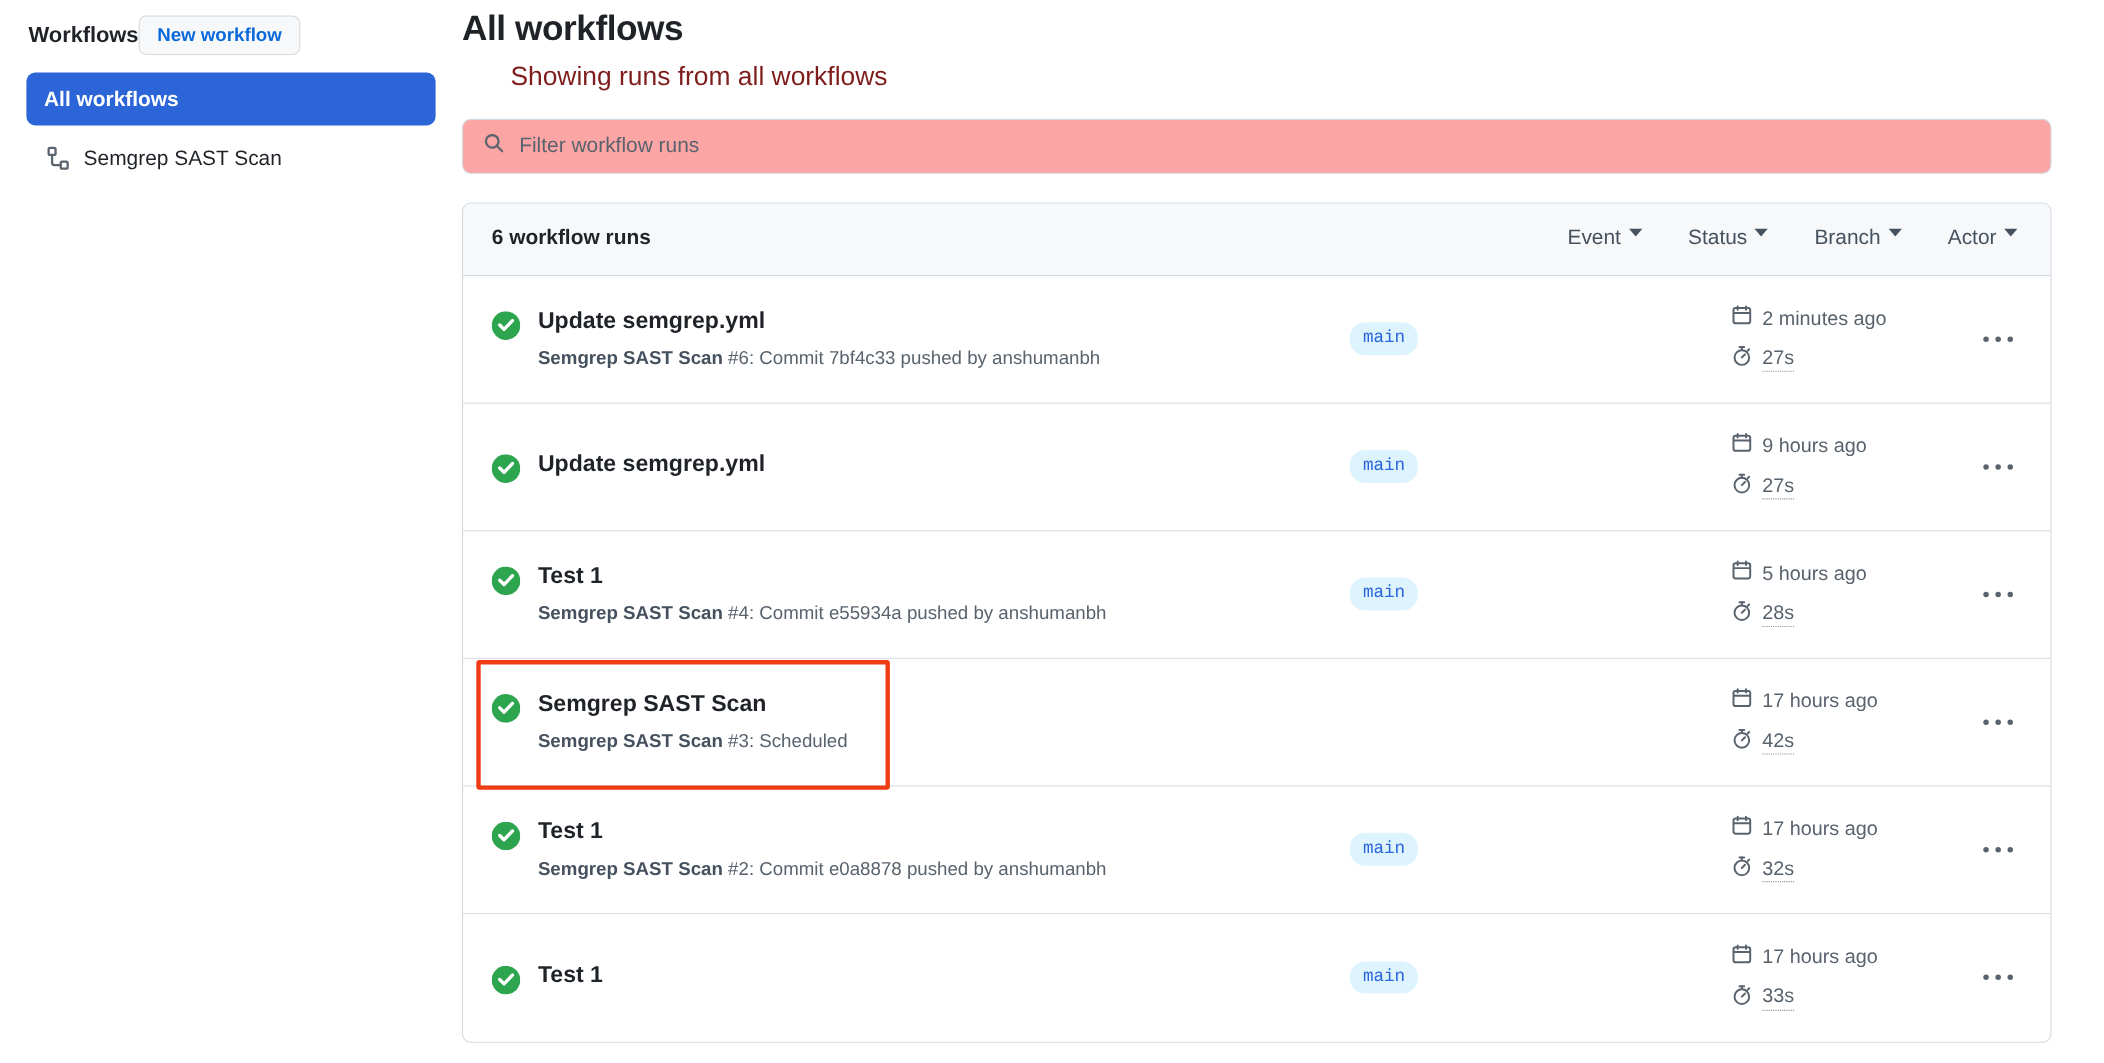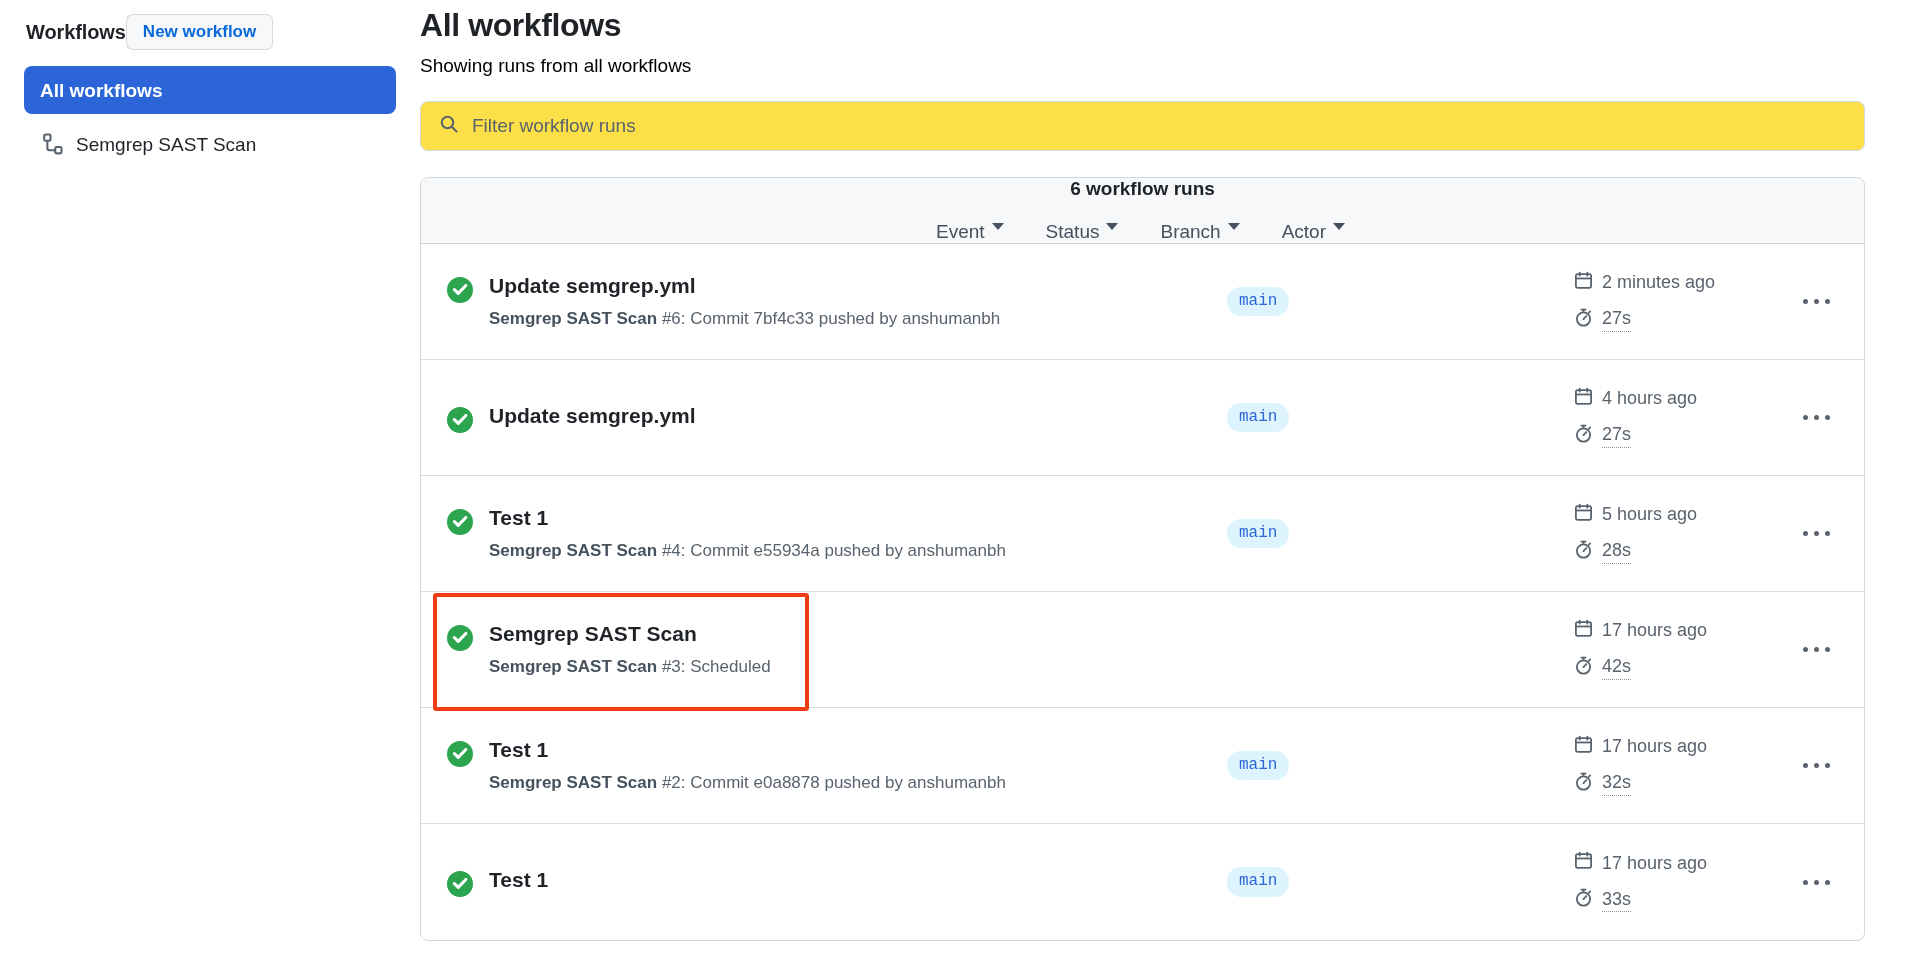--- a/index.html
+++ b/index.html
@@ -91,32 +91,33 @@
   }
   .page-title {
     font-size: 32px;
     font-weight: 700;
     letter-spacing: -0.4px;
     line-height: 1.2;
     color: #1f2328;
     margin: 0;
   }
   .page-sub {
-    font-size: 19px;
-    color: #000000;
+    font-size: 24px;
+    color: #7f1d1d;
     margin-top: 10px;
     line-height: 1.3;
+    margin-left: 44px;
   }
 
   .filter-box {
     margin-top: 22px;
     height: 50px;
     border: 1px solid #d1d9e0;
     border-radius: 8px;
-    background: #fde047;
+    background: #fca5a5;
     display: flex;
     align-items: center;
     gap: 13px;
     padding: 0 18px;
     cursor: text;
   }
   .filter-placeholder {
     font-size: 19px;
     color: #59636e;
   }
@@ -130,21 +131,20 @@
     overflow: hidden;
   }
   .runs-header {
     background: #f6f8fa;
     border-bottom: 1px solid #d1d9e0;
     height: 66px;
     display: flex;
     align-items: center;
     justify-content: space-between;
     padding: 0 26px;
-    flex-direction: column;
   }
   .runs-count {
     font-size: 19px;
     font-weight: 600;
     color: #1f2328;
   }
   .filters {
     display: flex;
     align-items: center;
     gap: 42px;
@@ -415,21 +415,21 @@
 
     <div class="time-cell">
       <div class="time-line">
         <span>
           <svg width="19" height="19" viewBox="0 0 16 16" fill="none" aria-hidden="true">
             <rect x="1.6" y="2.6" width="12.8" height="11.6" rx="1.6" stroke="#59636e" stroke-width="1.5"></rect>
             <path d="M1.6 6.3h12.8" stroke="#59636e" stroke-width="1.5"></path>
             <path d="M4.8 1.3v2.6M11.2 1.3v2.6" stroke="#59636e" stroke-width="1.5" stroke-linecap="round"></path>
           </svg>
         </span>
-        <span>4 hours ago</span>
+        <span>9 hours ago</span>
       </div>
       <div class="time-line">
         <span>
           <svg width="19" height="19" viewBox="0 0 16 16" fill="none" aria-hidden="true">
             <circle cx="8" cy="9.3" r="5.6" stroke="#59636e" stroke-width="1.5"></circle>
             <path d="M8 9.3 10.4 6.9" stroke="#59636e" stroke-width="1.5" stroke-linecap="round"></path>
             <path d="M6.2 1.3h3.6" stroke="#59636e" stroke-width="1.5" stroke-linecap="round"></path>
             <path d="M8 1.3v2.2" stroke="#59636e" stroke-width="1.5" stroke-linecap="round"></path>
             <path d="M12.4 4.1 13.6 2.9" stroke="#59636e" stroke-width="1.5" stroke-linecap="round"></path>
           </svg>

